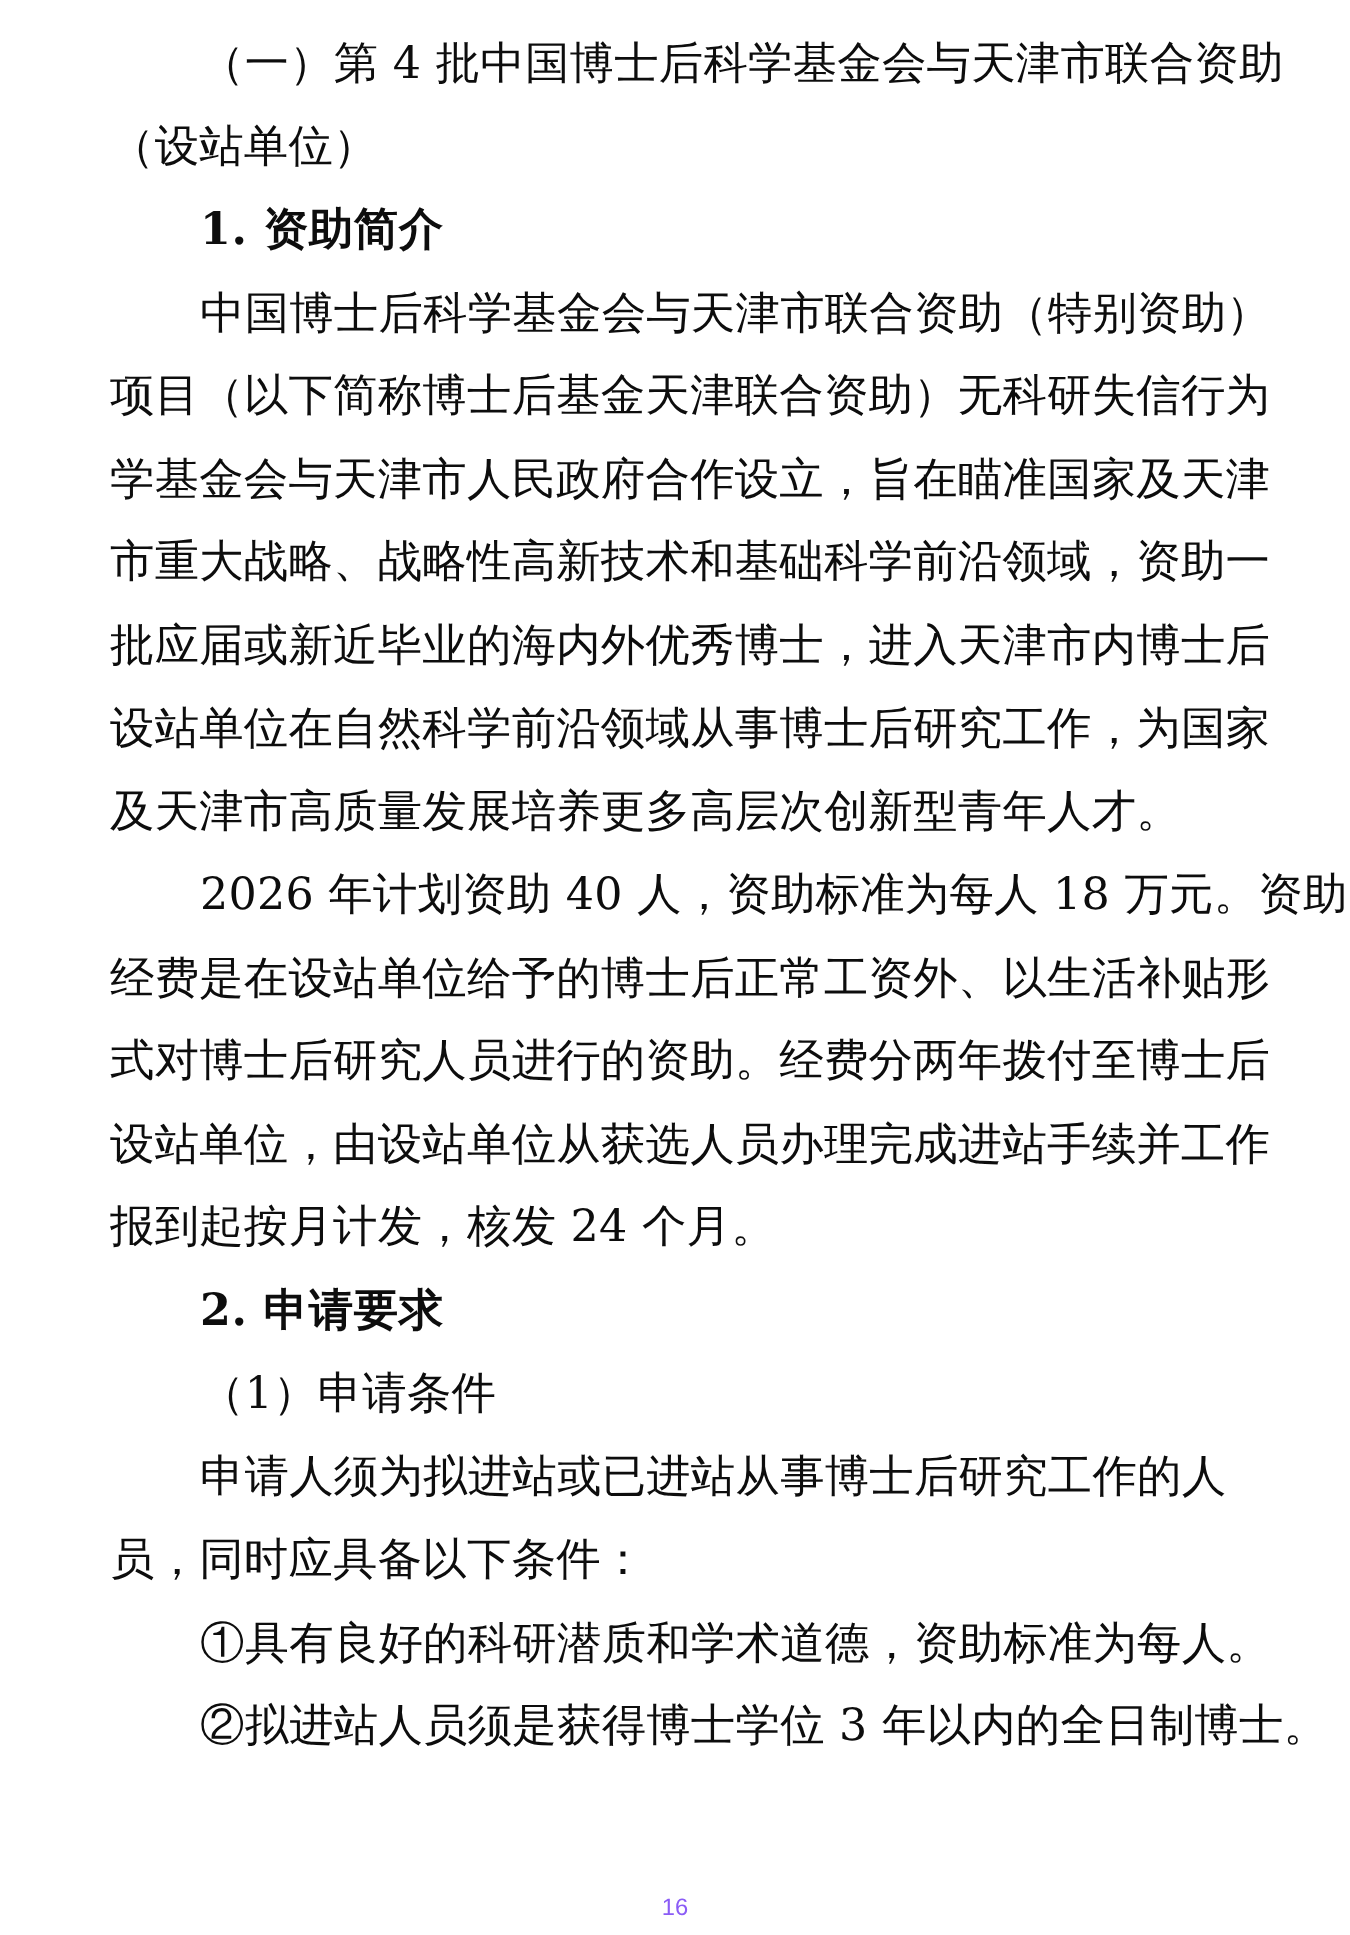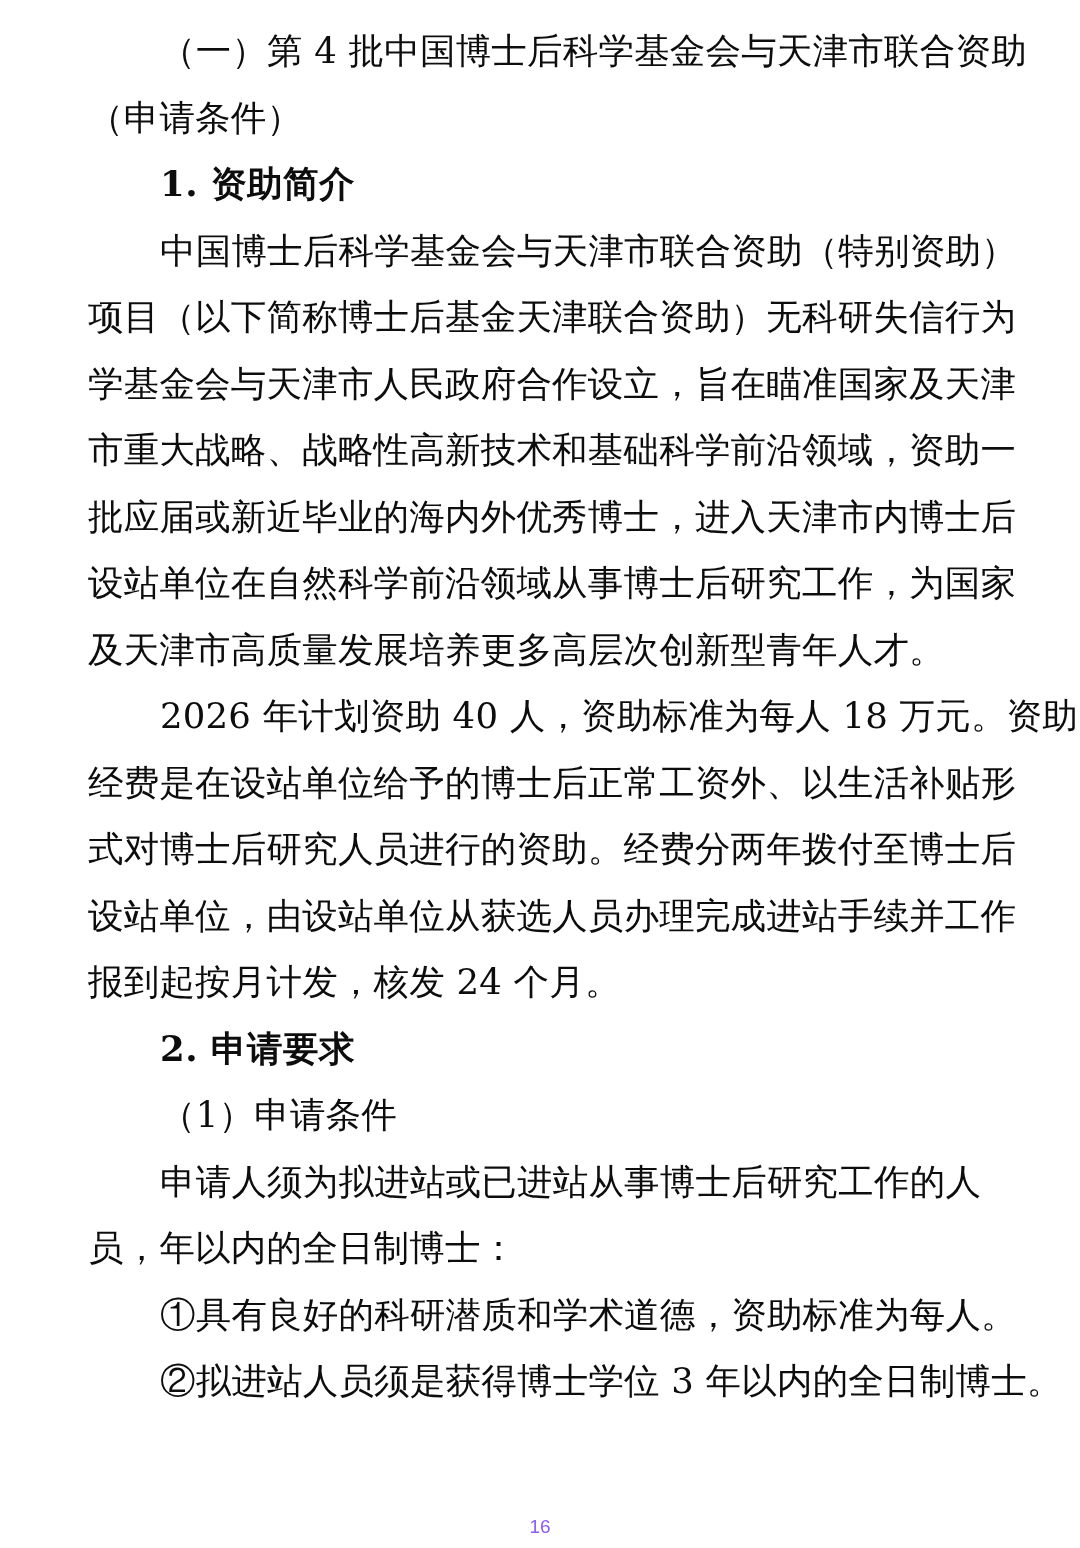--- a/index.html
+++ b/index.html
@@ -88,21 +88,21 @@
 </head>
 <body>
 
 <div class="page">
   <div class="content">
 
     <div class="line indent-just just">
       <span>（一）第 4 批中国博士后科学基金会与天津市联合资助</span>
     </div>
 
-    <div class="line">（申请条件）</div>
+    <div class="line">（设站单位）</div>
 
     <div class="line heading">1. 资助简介</div>
 
     <div class="line indent-just just">
       <span>中国博士后科学基金会与天津市联合资助（特别资助）</span>
     </div>
     <div class="line just">
       <span>项目（以下简称博士后基金天津联合资助）无科研失信行为</span>
     </div>
     <div class="line just">
@@ -133,21 +133,21 @@
     </div>
     <div class="line">报到起按月计发，核发 24 个月。</div>
 
     <div class="line heading">2. 申请要求</div>
 
     <div class="line indent">（1）申请条件</div>
 
     <div class="line indent-just just">
       <span>申请人须为拟进站或已进站从事博士后研究工作的人</span>
     </div>
-    <div class="line">员，年以内的全日制博士：</div>
+    <div class="line">员，同时应具备以下条件：</div>
 
     <div class="line circled">①具有良好的科研潜质和学术道德，资助标准为每人。</div>
     <div class="line circled">②拟进站人员须是获得博士学位 3 年以内的全日制博士。</div>
 
   </div>
 
   <div class="page-number">16</div>
 </div>
 
 </body></html>

